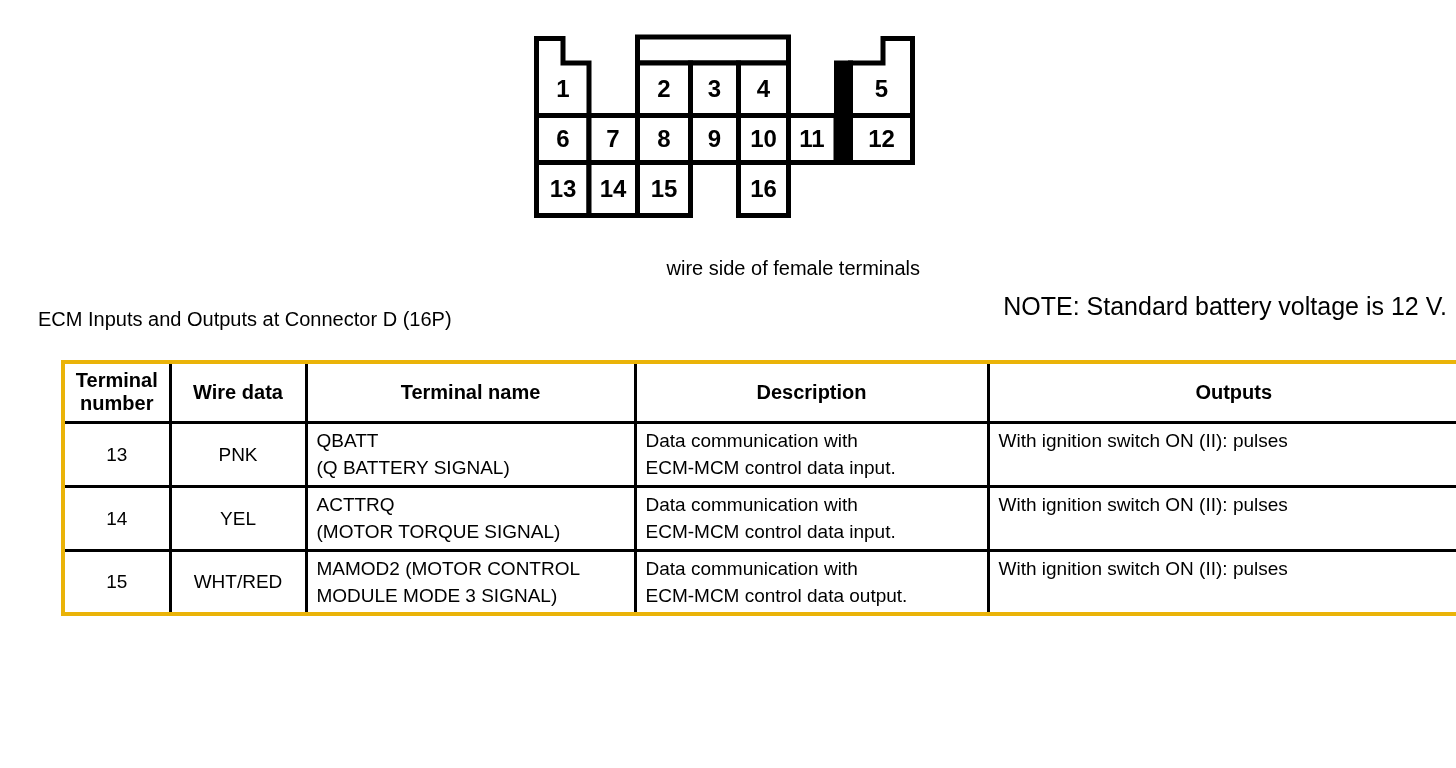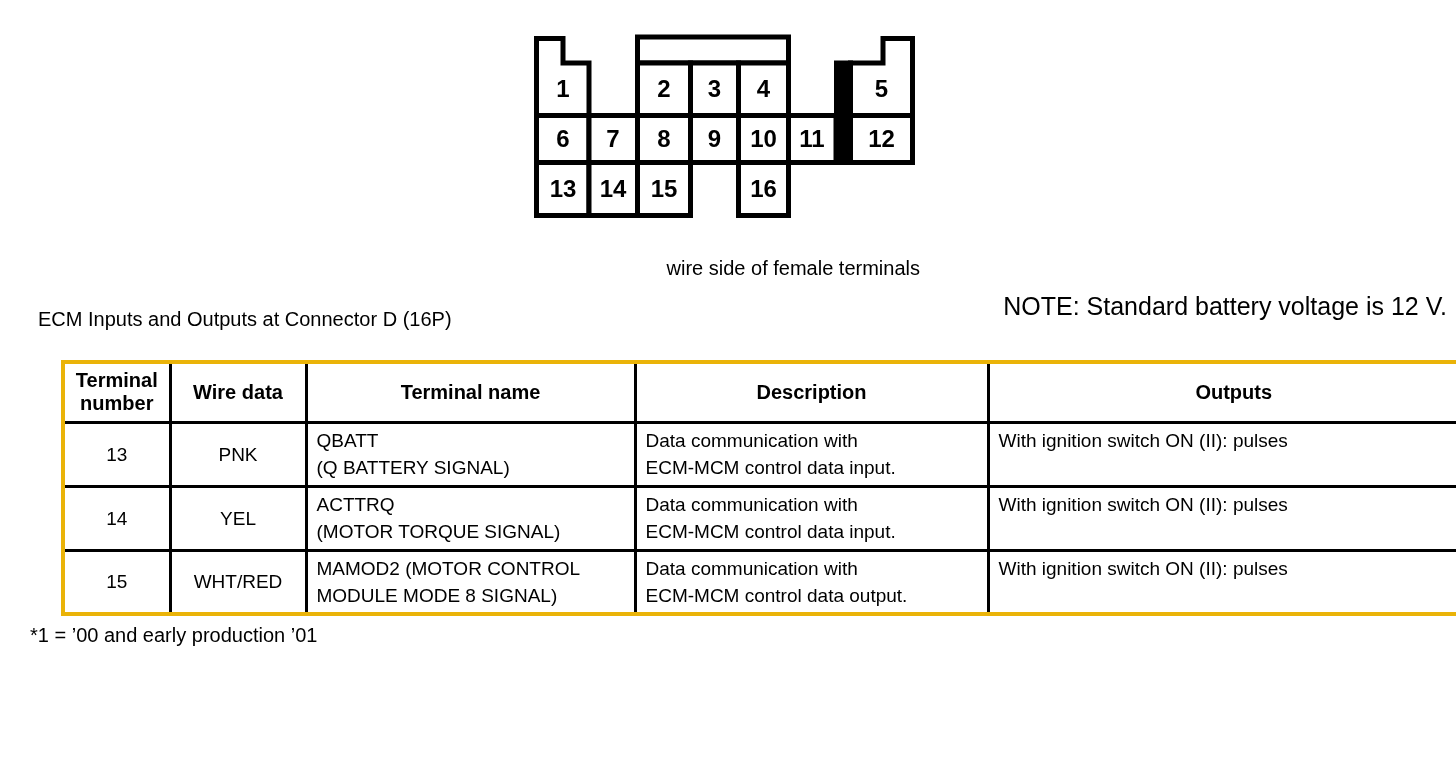--- a/index.html
+++ b/index.html
@@ -138,23 +138,22 @@
       <td class="pre">ACTTRQ
 (MOTOR TORQUE SIGNAL)</td>
       <td class="pre">Data communication with
 ECM-MCM control data input.</td>
       <td>With ignition switch ON (II): pulses</td>
     </tr>
     <tr>
       <td class="center">15</td>
       <td class="center">WHT/RED</td>
       <td class="pre">MAMOD2 (MOTOR CONTROL
-MODULE MODE 8 SIGNAL)</td>
+MODULE MODE 3 SIGNAL)</td>
       <td class="pre">Data communication with
 ECM-MCM control data output.</td>
       <td>With ignition switch ON (II): pulses</td>
     </tr>
   </tbody>
 </table>
 
 <div class="footnotes">
-  <div>*1 = ’00 and early production ’01</div>
 </div>
 
 </body></html>

